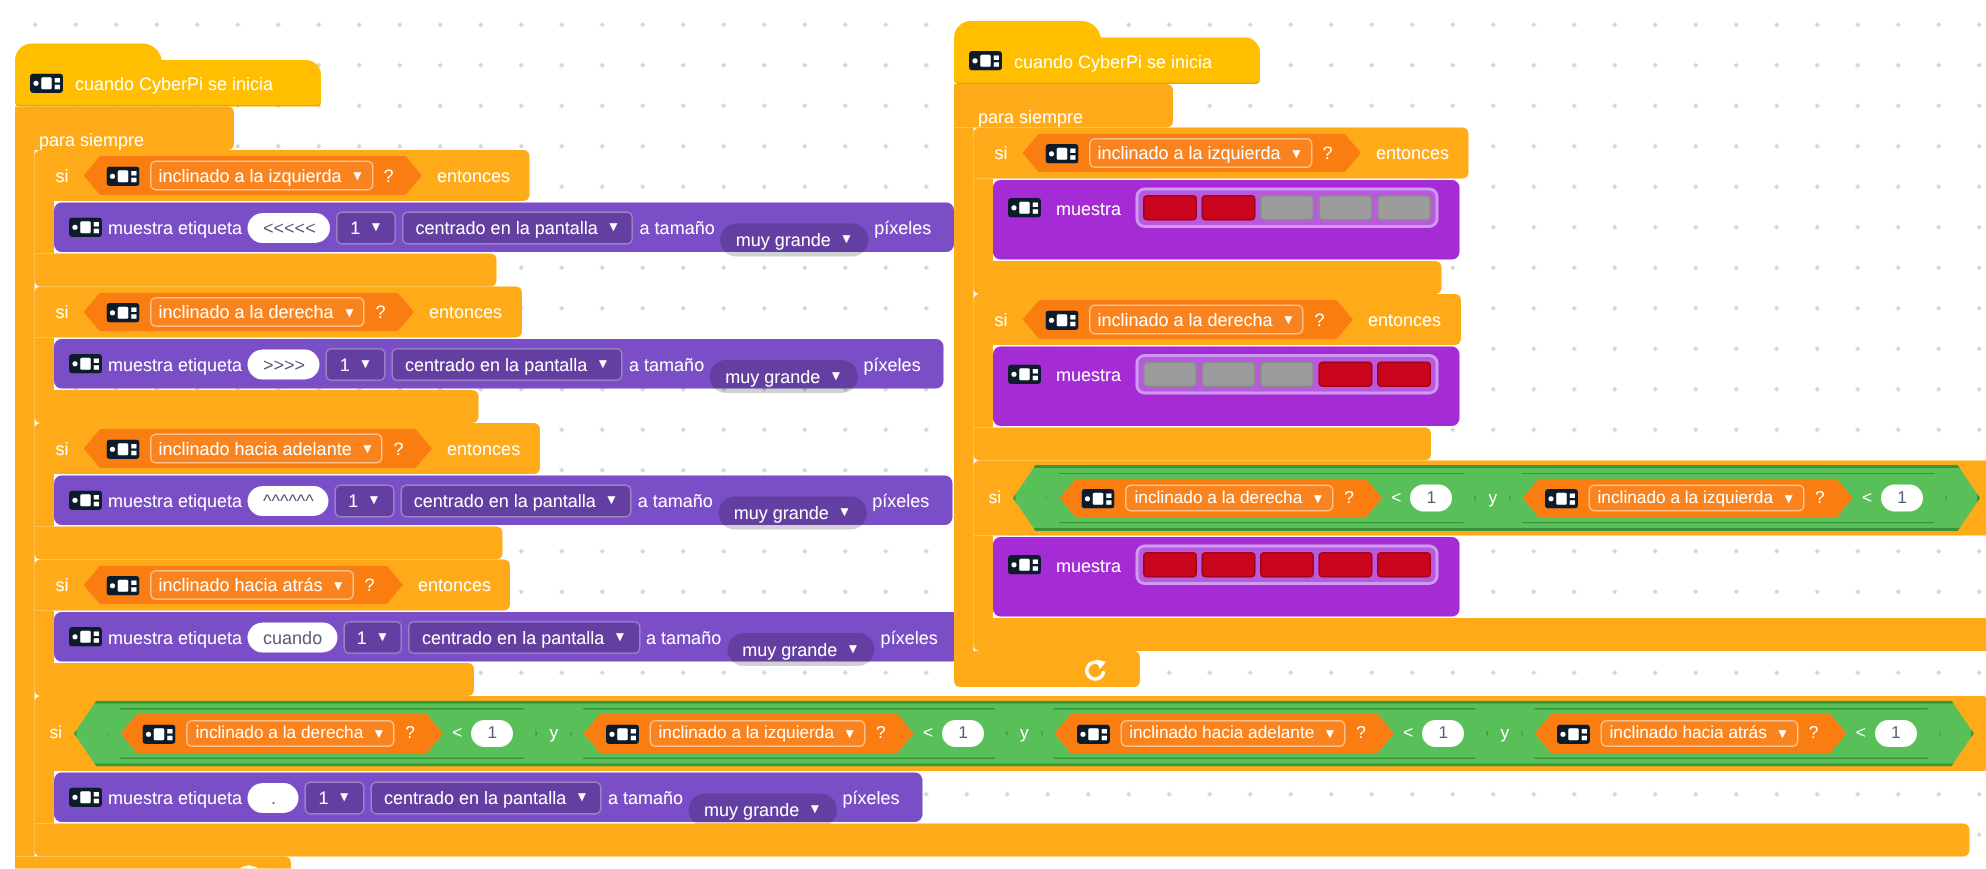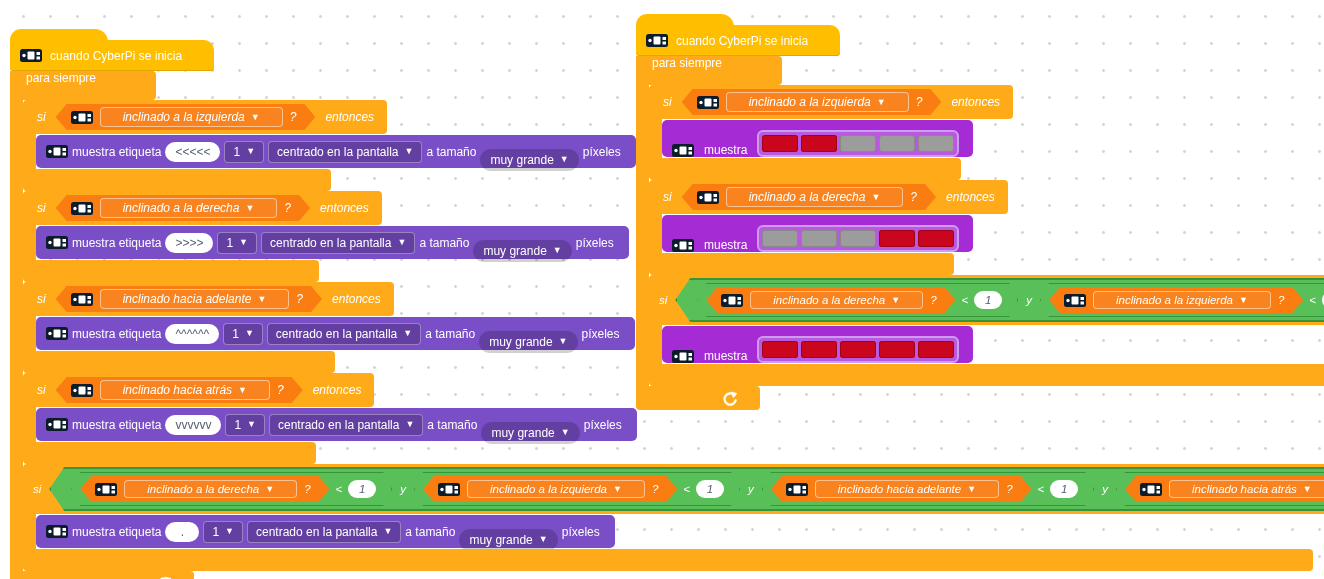--- a/index.html
+++ b/index.html
@@ -15,64 +15,64 @@
   #right-script{left:636px;top:25px;}
 
   
   .hat{background:#FFBF00;height:31px;border-radius:3px 10px 3px 3px;display:flex;align-items:center;gap:8px;
        padding:0 32px 0 10px;position:relative;box-shadow:inset 0 -1px 0 rgba(0,0,0,.12);}
   .hat::before{content:"";position:absolute;top:-11px;left:0;width:98px;height:13px;background:#FFBF00;
        border-radius:12px 14px 0 0;}
 
   
   .forever{display:flex;flex-direction:column;align-items:flex-start;}
-  .forever-header{background:#FFAB19;height:29px;min-width:114px;display:flex;align-items:flex-start;
+  .forever-header{background:#FFAB19;height:29px;min-width:114px;display:flex;align-items:flex-end;
        padding:0 16px;border-radius:0 4px 4px 0;}
   .forever-body{display:flex;align-items:stretch;}
   .spine{width:13px;background:#FFAB19;flex:none;}
   .forever-content{display:flex;flex-direction:column;align-items:flex-start;}
   .forever-bottom{background:#FFAB19;height:24px;border-radius:0 4px 4px 4px;display:flex;align-items:center;
        justify-content:flex-end;padding-right:22px;}
   #left-script .forever-bottom{width:162px;}
   #right-script .forever-bottom{width:102px;}
 
   
   .ifblk{display:flex;flex-direction:column;align-items:flex-start;}
   .if-header{background:#FFAB19;min-height:30px;display:flex;align-items:center;gap:10px;
-       padding:2px 13px 2px 14px;border-radius:4px 4px 4px 0;font-style:italic;}
+       padding:2px 13px 2px 14px;border-radius:4px 4px 4px 0;}
   .if-header.tall{min-height:44px;font-size:11.5px;gap:8px;padding:3px 10px;}
   .if-header.tall2{min-height:38px;font-size:11.5px;gap:8px;padding:3px 10px;}
   .if-body{display:flex;align-items:stretch;}
   .if-bottom{background:#FFAB19;height:22px;width:var(--bw,300px);border-radius:0 4px 4px 4px;}
 
   
   .hex{background:#F97D11;height:26px;display:flex;align-items:center;gap:7px;padding:0 19px 0 15px;
        clip-path:polygon(11px 0,calc(100% - 11px) 0,100% 50%,calc(100% - 11px) 100%,11px 100%,0 50%);}
   .hex .dd{background:rgba(255,255,255,.06);border:1px solid rgba(255,255,255,.5);border-radius:4px;
-       padding:2px 22px;display:inline-flex;align-items:center;gap:6px;white-space:nowrap;}
+       padding:2px 5px;display:inline-flex;align-items:center;gap:6px;white-space:nowrap;}
   .caret{font-size:9px;line-height:1;}
 
   
   .andblk{background:#59C059;display:flex;align-items:center;gap:8px;padding:4px 22px;min-height:36px;
        clip-path:polygon(15px 0,calc(100% - 15px) 0,100% 50%,calc(100% - 15px) 100%,15px 100%,0 50%);
        box-shadow:inset 0 0 0 2px #389438;}
   .cmp{background:#59C059;display:flex;align-items:center;gap:6px;padding:2px 16px 2px 9px;min-height:30px;
        clip-path:polygon(9px 0,calc(100% - 9px) 0,100% 50%,calc(100% - 9px) 100%,9px 100%,0 50%);
        box-shadow:inset 0 0 0 1px #389438;}
 
   
   .pblock{background:#7A4EC6;height:33px;border-radius:5px;display:flex;align-items:center;gap:4px;
        padding:0 15px 0 10px;margin:1px 0;white-space:nowrap;}
   .pdd{background:rgba(0,0,0,.18);border:1px solid rgba(255,255,255,.35);border-radius:4px;
        padding:3px 8px;display:inline-flex;align-items:center;gap:6px;}
   .pdd-oval{background:rgba(0,0,0,.18);border-radius:999px;padding:4px 10px;display:inline-flex;align-items:center;gap:6px;margin-top:16px;}
 
   
-  .lblock{background:#A52BD5;height:37px;border-radius:5px;display:flex;align-items:flex-end;gap:10px;
-       padding:0 14px 0 10px;margin:1px 0;}
+  .lblock{background:#A52BD5;height:37px;border-radius:5px;display:flex;align-items:center;gap:10px;
+       padding:0 14px 16px 10px;margin:1px 0;}
   .led-field{display:flex;gap:3px;padding:3px;border:2px solid #CE9BF2;border-radius:6px;background:rgba(255,255,255,.22);}
   .led{width:36px;height:17px;border-radius:3px;background:#777;}
   .led-red{background:#C9061E;box-shadow:inset 0 0 0 1px rgba(120,0,20,.5);}
   .led-gray{background:#9C9C9C;box-shadow:inset 0 0 0 1px rgba(0,0,0,.12);}
 
   .oval{background:#fff;color:#575E75;border-radius:999px;padding:3px 10px;min-width:14px;text-align:center;font-weight:400;}
   .num{background:#fff;color:#575E75;border-radius:999px;padding:3px 9px;min-width:10px;text-align:center;font-weight:400;}
   .kw{white-space:nowrap;}
   .icon{display:inline-flex;flex:none;}
 </style>
@@ -289,21 +289,21 @@
               <span class="icon">
                   <svg width="22" height="13" viewBox="0 0 22 13">
                     <rect width="22" height="13" rx="2.5" fill="#0D1C2B"></rect>
                     <circle cx="4" cy="6.5" r="1.7" fill="#fff"></circle>
                     <rect x="7.5" y="2.5" width="7" height="8" rx="1" fill="#fff"></rect>
                     <rect x="16.5" y="3" width="3.5" height="3" fill="#fff"></rect>
                     <rect x="16.5" y="7.5" width="3.5" height="3" fill="#fff"></rect>
                   </svg>
                 </span>
               <span class="kw">muestra etiqueta</span>
-              <span class="oval">vvvvvv</span>
+              <span class="oval">cuando</span>
               <span class="pdd">
                   <span>1</span>
                   <span class="caret">▼</span>
                 </span>
               <span class="pdd">
                   <span>centrado en la pantalla</span>
                   <span class="caret">▼</span>
                 </span>
               <span class="kw">a tamaño</span>
               <span class="pdd-oval">

